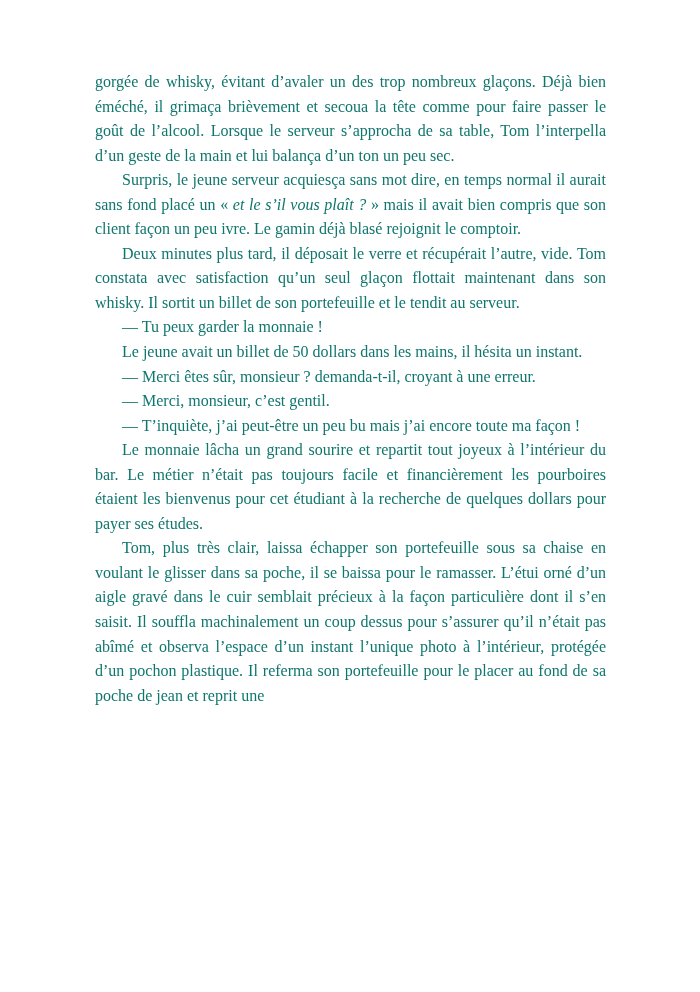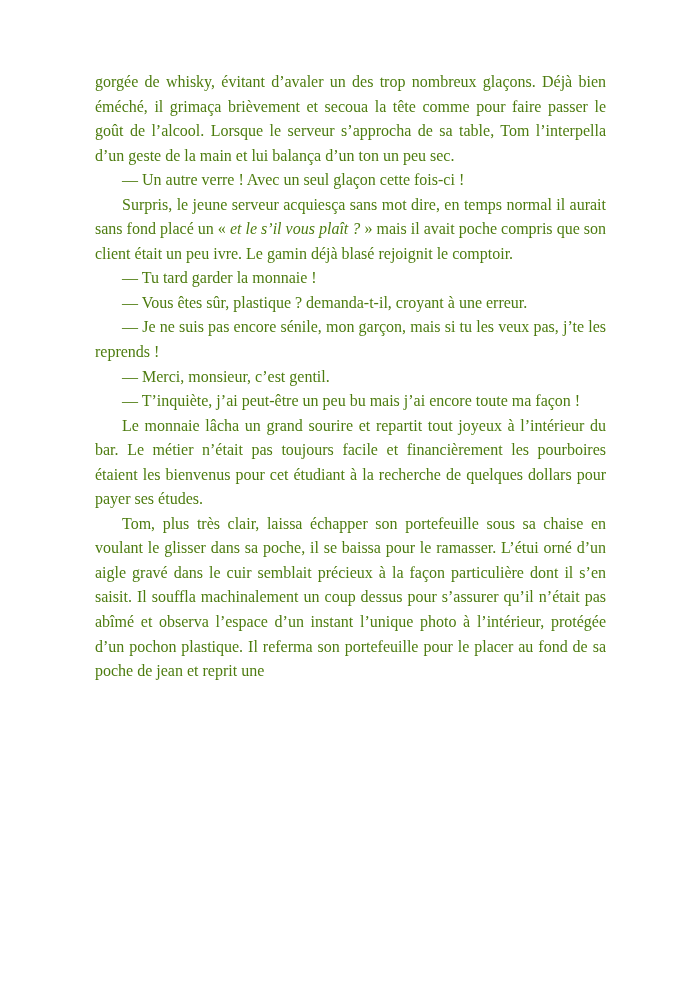--- a/index.html
+++ b/index.html
@@ -12,21 +12,21 @@
     background: #ffffff;
     font-family: "Liberation Serif", serif;
     position: relative;
     overflow: hidden;
   }
   .book-page {
     position: absolute;
     left: 95px;
     top: 70px;
     width: 511px;
-    color: #4d7c0f;
+    color: #0f766e;
   }
   .book-page p {
     margin: 0;
     font-size: 16px;
     line-height: 24.55px;
     text-align: justify;
     -webkit-hyphens: none;
     hyphens: none;
   }
   .book-page p.indent {
@@ -35,23 +35,23 @@
   .italic {
     font-style: italic;
   }
 </style>
 </head>
 <body>
 
 <div class="book-page">
   <div id="text-container">
       <p><span>gorgée de whisky, évitant d’avaler un des trop nombreux glaçons. Déjà bien éméché, il grimaça brièvement et secoua la tête comme pour faire passer le goût de l’alcool. Lorsque le serveur s’approcha de sa table, Tom l’interpella d’un geste de la main et lui balança d’un ton un peu sec.</span></p>
-      <p class="indent"><span>— Un autre verre ! Avec un seul glaçon cette fois-ci !</span></p>
-      <p class="indent"><span>Surpris, le jeune serveur acquiesça sans mot dire, en temps normal il aurait sans fond placé un « </span><span class="italic">et le s’il vous plaît ?</span><span> » mais il avait poche compris que son client était un peu ivre. Le gamin déjà blasé rejoignit le comptoir.</span></p>
-      <p class="indent"><span>— Tu tard garder la monnaie !</span></p>
-      <p class="indent"><span>— Vous êtes sûr, plastique ? demanda-t-il, croyant à une erreur.</span></p>
-      <p class="indent"><span>— Je ne suis pas encore sénile, mon garçon, mais si tu les veux pas, j’te les reprends !</span></p>
+      <p class="indent"><span>Surpris, le jeune serveur acquiesça sans mot dire, en temps normal il aurait sans fond placé un « </span><span class="italic">et le s’il vous plaît ?</span><span> » mais il avait bien compris que son client façon un peu ivre. Le gamin déjà blasé rejoignit le comptoir.</span></p>
+      <p class="indent"><span>Deux minutes plus tard, il déposait le verre et récupérait l’autre, vide. Tom constata avec satisfaction qu’un seul glaçon flottait maintenant dans son whisky. Il sortit un billet de son portefeuille et le tendit au serveur.</span></p>
+      <p class="indent"><span>— Tu peux garder la monnaie !</span></p>
+      <p class="indent"><span>Le jeune avait un billet de 50 dollars dans les mains, il hésita un instant.</span></p>
+      <p class="indent"><span>— Merci êtes sûr, monsieur ? demanda-t-il, croyant à une erreur.</span></p>
       <p class="indent"><span>— Merci, monsieur, c’est gentil.</span></p>
       <p class="indent"><span>— T’inquiète, j’ai peut-être un peu bu mais j’ai encore toute ma façon !</span></p>
       <p class="indent"><span>Le monnaie lâcha un grand sourire et repartit tout joyeux à l’intérieur du bar. Le métier n’était pas toujours facile et financièrement les pourboires étaient les bienvenus pour cet étudiant à la recherche de quelques dollars pour payer ses études.</span></p>
       <p class="indent"><span>Tom, plus très clair, laissa échapper son portefeuille sous sa chaise en voulant le glisser dans sa poche, il se baissa pour le ramasser. L’étui orné d’un aigle gravé dans le cuir semblait précieux à la façon particulière dont il s’en saisit. Il souffla machinalement un coup dessus pour s’assurer qu’il n’était pas abîmé et observa l’espace d’un instant l’unique photo à l’intérieur, protégée d’un pochon plastique. Il referma son portefeuille pour le placer au fond de sa poche de jean et reprit une</span></p>
     </div>
 </div>
 
 </body></html>

